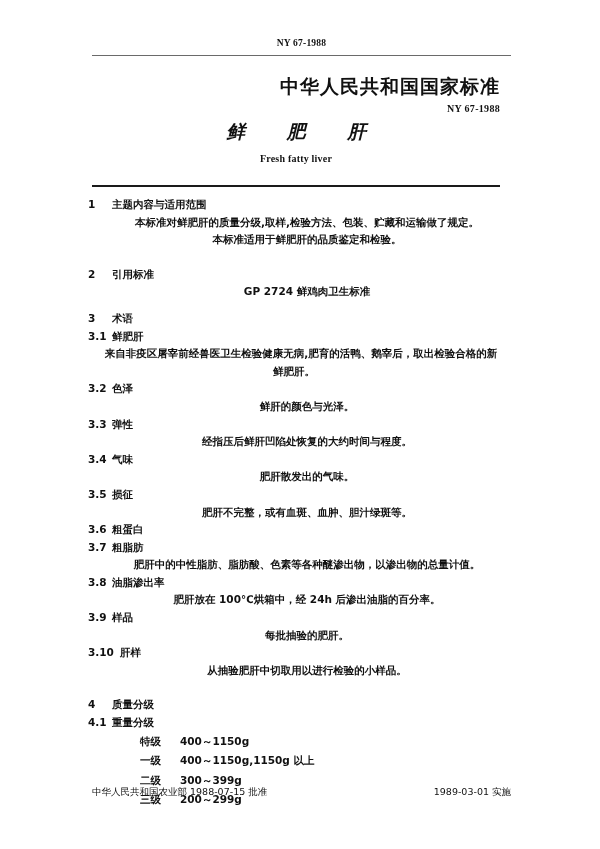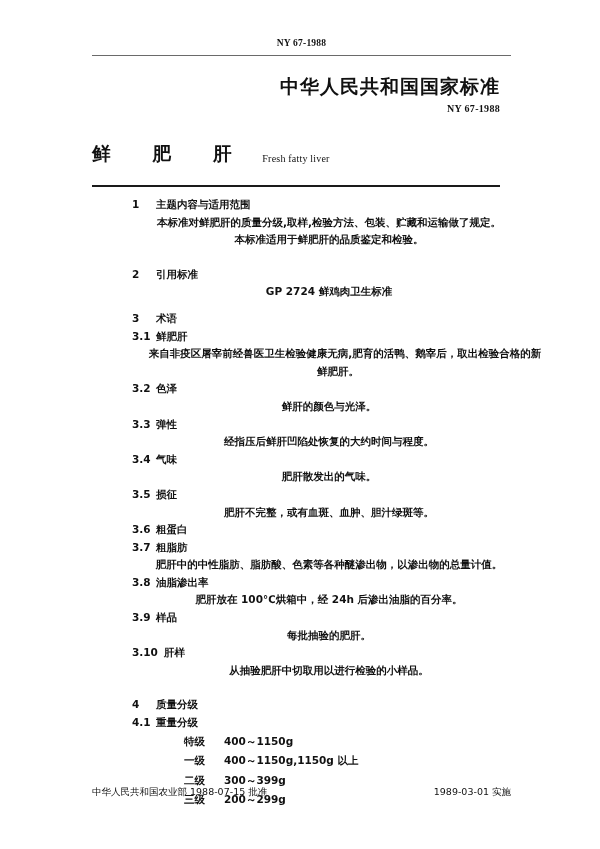--- a/index.html
+++ b/index.html
@@ -59,56 +59,57 @@
     position: absolute;
     right: 100px;
     top: 103px;
     font-size: 10px;
     font-weight: bold;
     letter-spacing: 0.3px;
   }
   .subject-title {
     position: absolute;
     left: 92px;
-    top: 141px;
+    top: 119px;
     width: 408px;
-    text-align: left;
+    text-align: center;
     font-size: 18.5px;
     font-weight: bold;
     font-family: "DejaVu Sans", "Liberation Sans", sans-serif;
+    font-style: italic;
   }
   .subject-title .ch { display: inline-block; }
   .subject-title .gap { display: inline-block; width: 42px; }
   .subject-en {
     position: absolute;
     left: 92px;
     top: 153px;
     width: 408px;
     text-align: center;
     font-size: 10px;
-    font-weight: normal;
+    font-weight: bold;
     letter-spacing: 0.2px;
   }
   .rule-title {
     position: absolute;
     left: 92px;
     top: 185px;
     width: 408px;
     height: 2px;
     background: #1a1a1a;
   }
 
   
   .body-area {
     position: absolute;
     left: 0;
     top: 196px;
     width: 600px;
   }
-  .blk { position: relative; margin-left: 44px; }
+  .blk { position: relative; }
 
   .h-clause {
     font-size: 10.5px;
     font-weight: bold;
     font-family: "DejaVu Sans", "Liberation Sans", sans-serif;
     line-height: 17.6px;
     padding-left: 88px;
     white-space: nowrap;
   }
   .h-clause .num {

